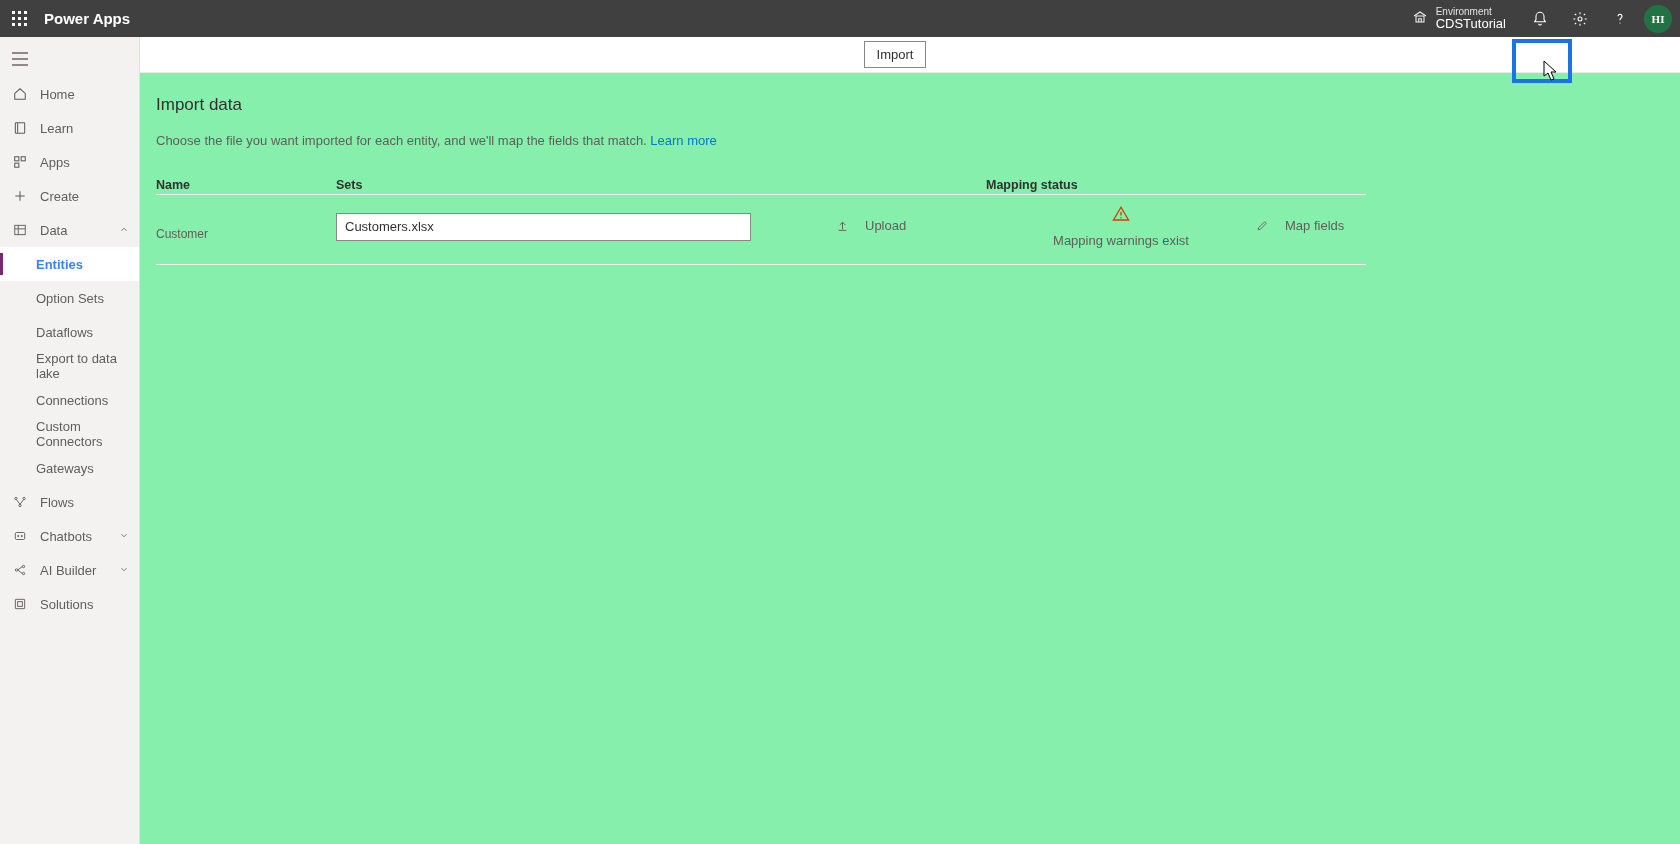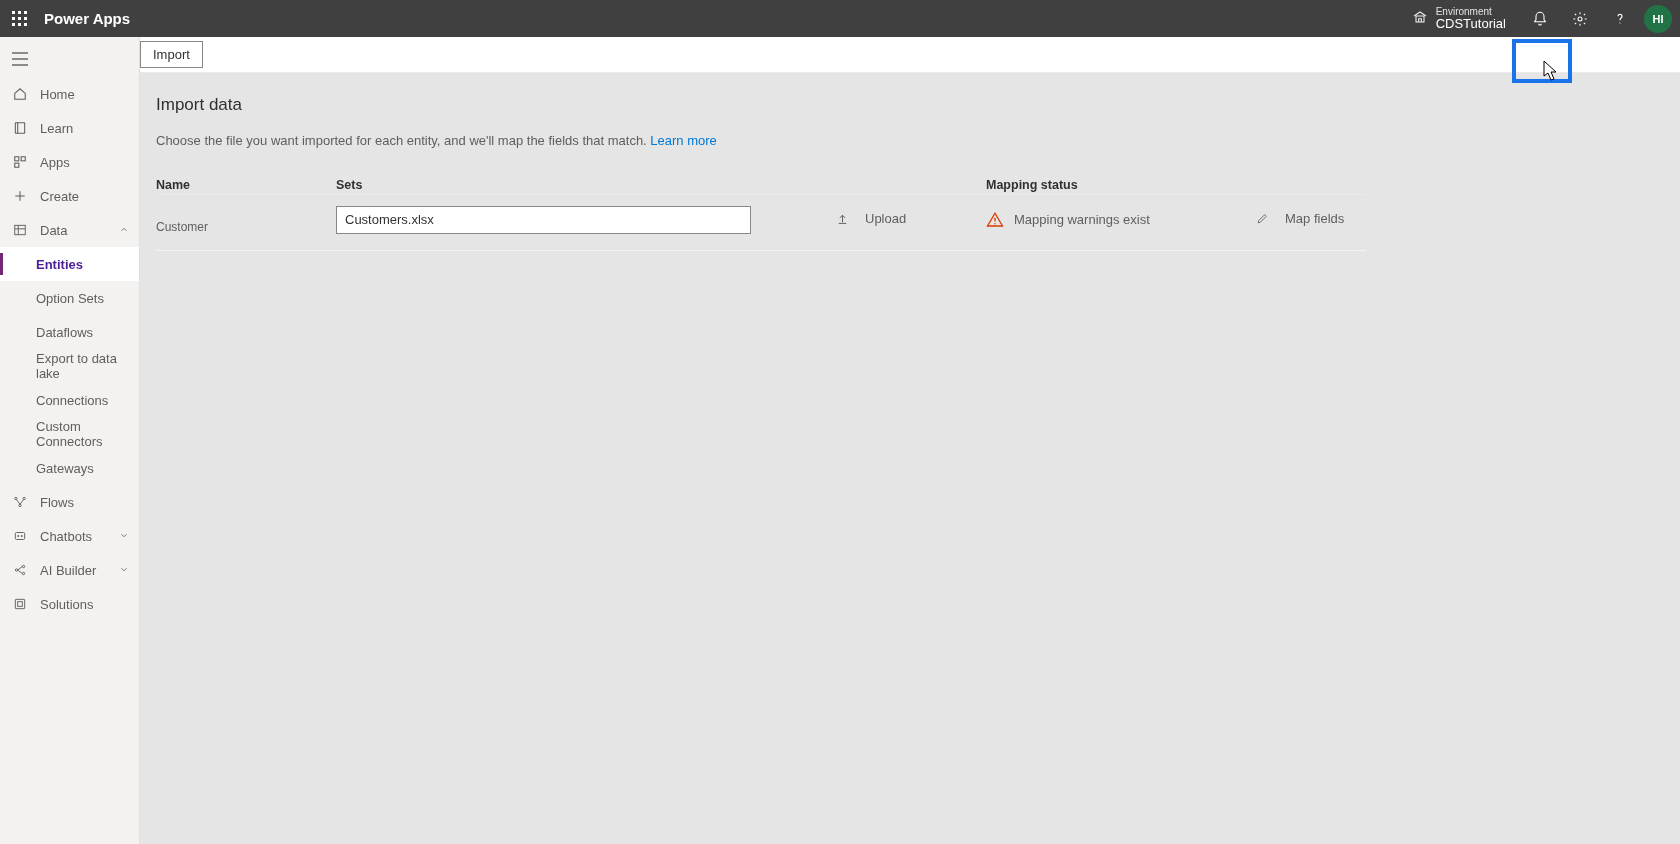--- a/index.html
+++ b/index.html
@@ -35,20 +35,21 @@
   .top-icon-btn {
     width: 40px; height: 37px; display:flex; align-items:center; justify-content:center;
     cursor:pointer; color:#fff;
   }
   .avatar {
     width: 28px; height: 28px; border-radius: 50%;
     background: #217346; color:#fff;
     display:flex; align-items:center; justify-content:center;
     font-size: 11px; font-weight:600; margin-left:4px; margin-right:2px;
     cursor:pointer;
+    font-family:Liberation Serif, serif;
   }
   
   .shell { display:flex; height: calc(844px - 37px); }
   
   .sidebar {
     width: 140px;
     background: #f3f2f1;
     border-right: 1px solid #e1dfdd;
     padding-top: 4px;
     flex-shrink: 0;
@@ -68,50 +69,50 @@
     position:absolute; right:10px; top:50%; transform:translateY(-50%);
     color:#605e5c;
   }
   .nav-sub {
     height: 34px; display:flex; align-items:center;
     padding-left: 36px;
     color:#605e5c; cursor:pointer; font-size:13px;
     position:relative;
   }
   .nav-sub.active {
-    background:#fff; color:#4c1d95; font-weight:600;
+    background:#fff; color:#3b82f6; font-weight:600;
   }
   .nav-sub.active::before {
     content:""; position:absolute; left:0; top:6px; bottom:6px; width:3px;
     background:#742774;
   }
   .nav-icon { width:16px; display:inline-flex; justify-content:center; }
   
   .main { flex:1; display:flex; flex-direction:column; background:#faf9f8; position:relative; }
   .cmdbar {
     height: 36px; background:#fff; border-bottom:1px solid #edebe9;
-    display:flex; align-items:center; justify-content:flex-start;
+    display:flex; align-items:center; justify-content:center;
     padding-right:30px;
   }
   .import-btn {
     border:1px solid #8a8886; background:#fff; color:#323130;
     padding: 5px 12px; font-size:13px; cursor:pointer;
     font-family: inherit;
   }
   .highlight-box {
     position:absolute;
     top: 2px;
     right: 108px;
     width: 60px;
     height: 44px;
     border: 4px solid #1a73e8;
     pointer-events:none;
   }
   .content {
-    flex:1; background:#e5e5e5; padding: 22px 0 0 0;
+    flex:1; background:#86efac; padding: 22px 0 0 0;
   }
   .content-inner { padding-left: 16px; }
   .page-title { font-size: 17px; font-weight:400; color:#323130; margin-bottom: 18px; }
   .page-desc { font-size: 13px; color:#605e5c; margin-bottom: 30px; }
   .page-desc a { color:#0078d4; text-decoration:none; cursor:pointer; }
   
   .tbl { width: calc(100% - 300px); max-width: 1210px; }
   .tbl-head {
     display:grid;
     grid-template-columns: 180px 500px 150px 270px 200px;
@@ -130,21 +131,21 @@
   .file-input {
     width: 415px; height:28px;
     border:1px solid #8a8886; background:#fff;
     padding: 0 8px; font-size:13px; font-family: inherit;
     color:#323130;
   }
   .upload-link, .mapfields-link {
     display:inline-flex; align-items:center; gap:16px;
     color:#605e5c; font-size:13px; cursor:pointer;
   }
-  .status-cell { display:flex; align-items:center; gap:10px; color:#605e5c; font-size:13px; }
+  .status-cell { display:flex; align-items:center; gap:10px; color:#605e5c; font-size:13px;flex-direction:column; }
   .warn-tri {
     width:18px; height:18px; display:inline-block;
   }
   
   .cursor-img {
     position:absolute;
     top: 23px;
     right: 121px;
     pointer-events:none;
   }

